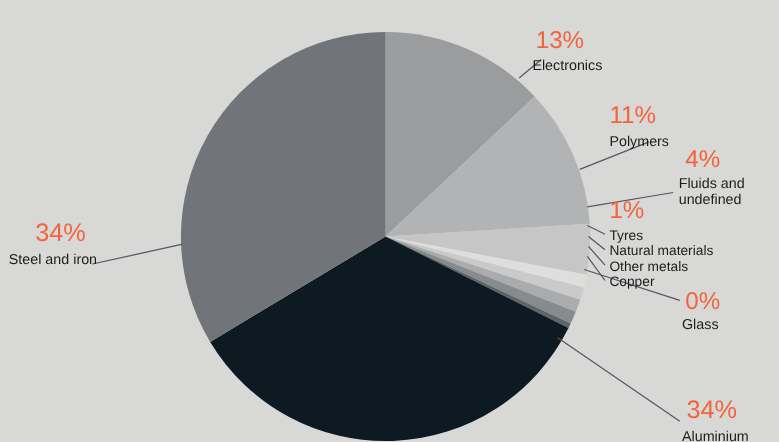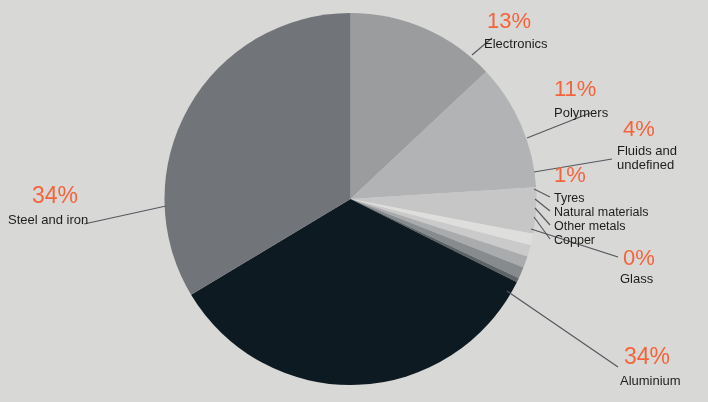--- a/index.html
+++ b/index.html
@@ -9,21 +9,21 @@
   body {
     width: 708px;
     height: 402px;
     background: #d8d8d6;
     font-family: "Liberation Sans", sans-serif;
     overflow: hidden;
     position: relative;
   }
   #chart-root {
     position: absolute;
-    left: 0; top: 0;
+    left: 0; top: 16px;
     width: 708px;
     height: 368px;
     border-radius: 11px;
   }
   svg.figure {
     position: absolute;
     left: 0; top: 0;
     width: 708px;
     height: 402px;
     display: block;

